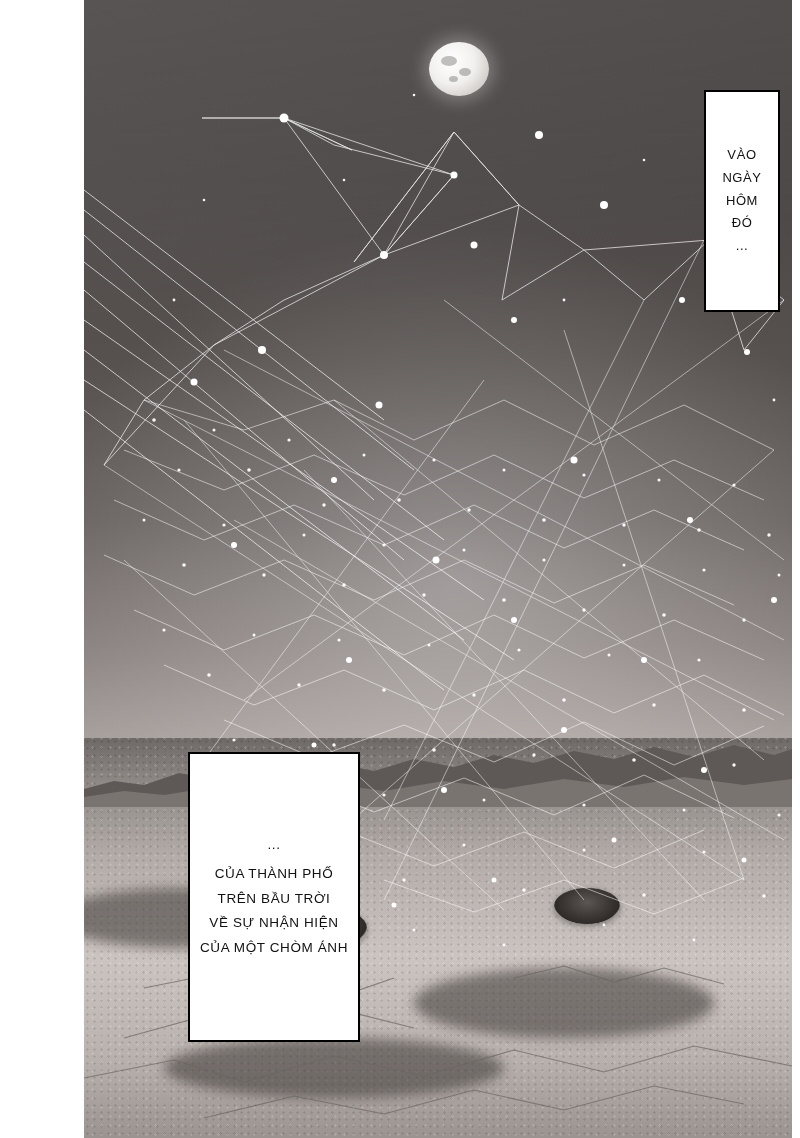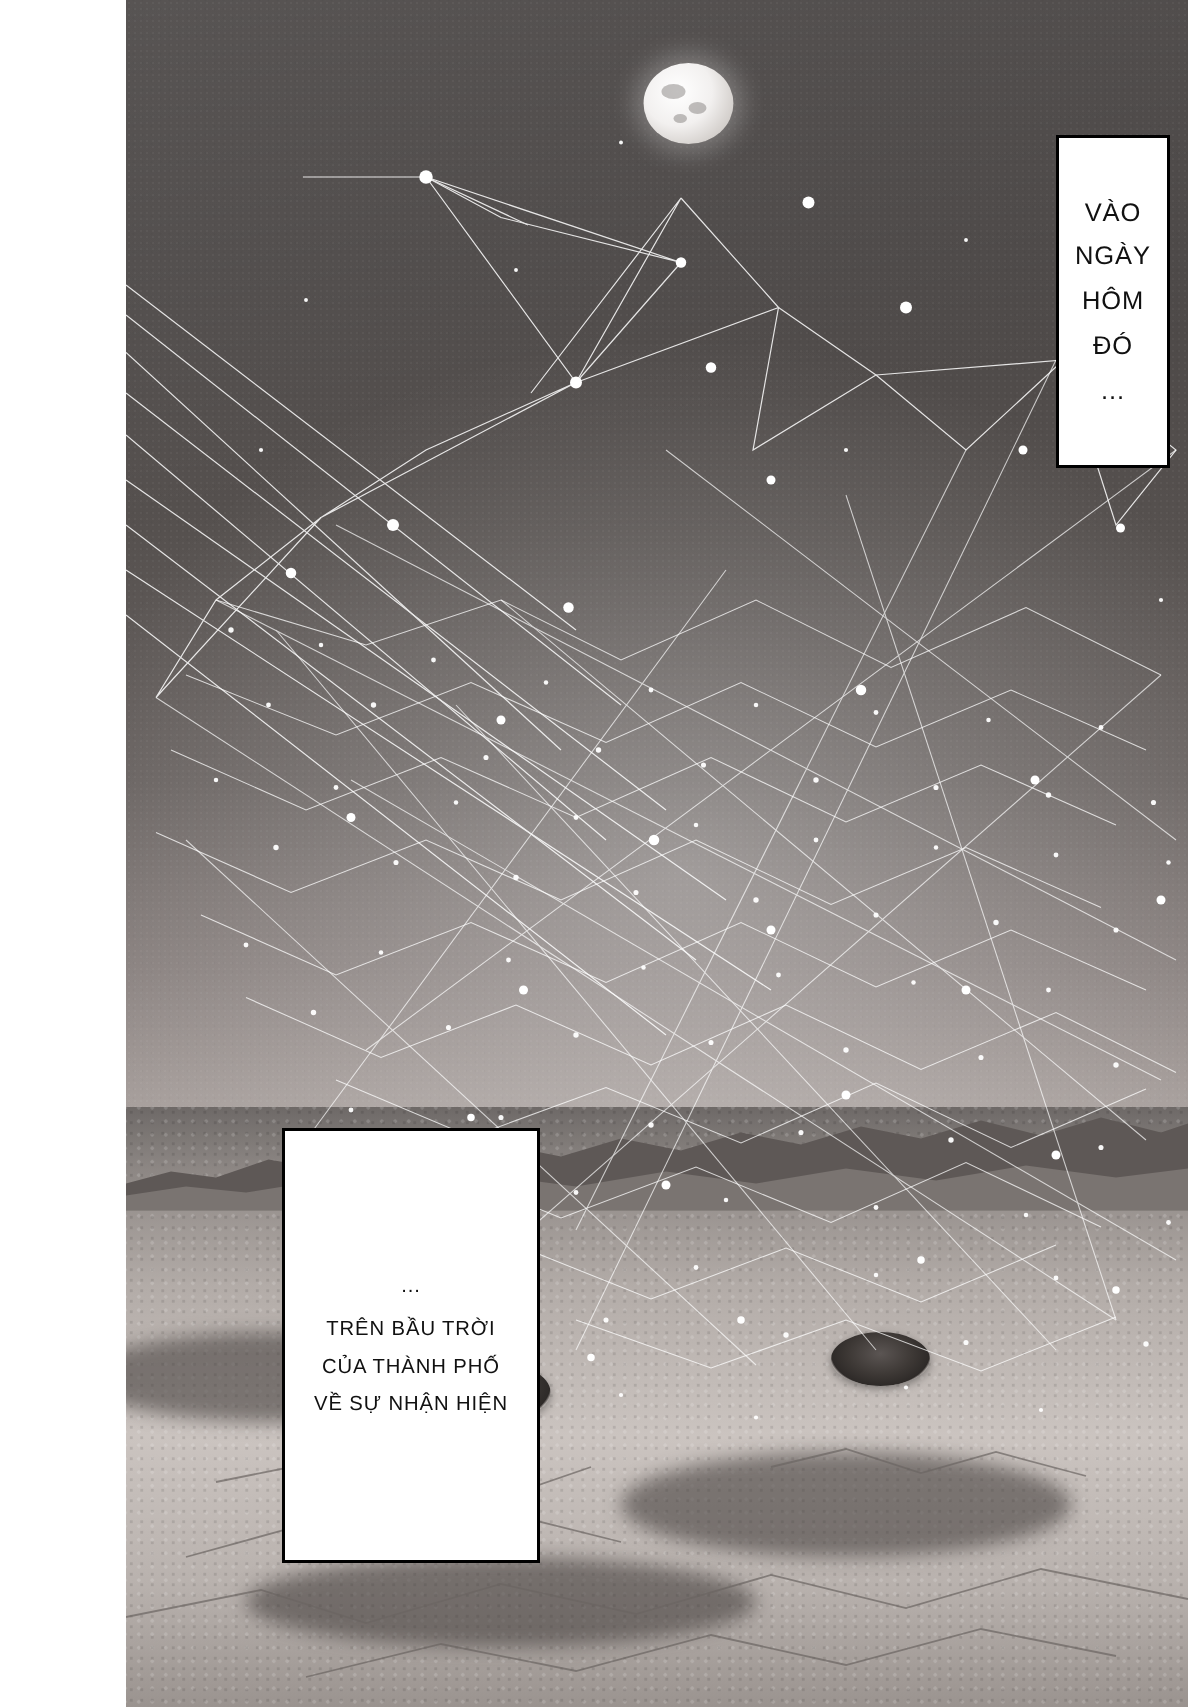--- a/index.html
+++ b/index.html
@@ -146,21 +146,21 @@
   .caption {
     position: absolute;
     background: #ffffff;
     border: 2px solid #000000;
     box-sizing: border-box;
     z-index: 50;
     color: #111111;
     text-align: center;
     letter-spacing: 0.6px;
     line-height: 1.75;
-    font-size: 17px;
+    font-size: 13px;
     display: flex;
     flex-direction: column;
     align-items: center;
     justify-content: center;
     padding: 10px 8px;
   }
   .caption span { display: block; white-space: nowrap; }
 
   .caption-top {
     left: 620px;
@@ -397,23 +397,24 @@
       <span>VÀO</span>
       <span>NGÀY</span>
       <span>HÔM</span>
       <span>ĐÓ</span>
       <span>...</span>
     </div>
 
     <div class="caption caption-bottom">
       <div class="lines">
         <span class="dots">...</span>
+        <span>CỦA THÀNH PHỐ</span>
         <span>TRÊN BẦU TRỜI</span>
-        <span>CỦA THÀNH PHỐ</span>
         <span>VỀ SỰ NHẬN HIỆN</span>
+        <span>CỦA MỘT CHÒM ÁNH</span>
       </div>
     </div>
 
   </div>
 
   <div class="margin-left"></div>
   <div class="margin-right"></div>
 
 </div>
 

